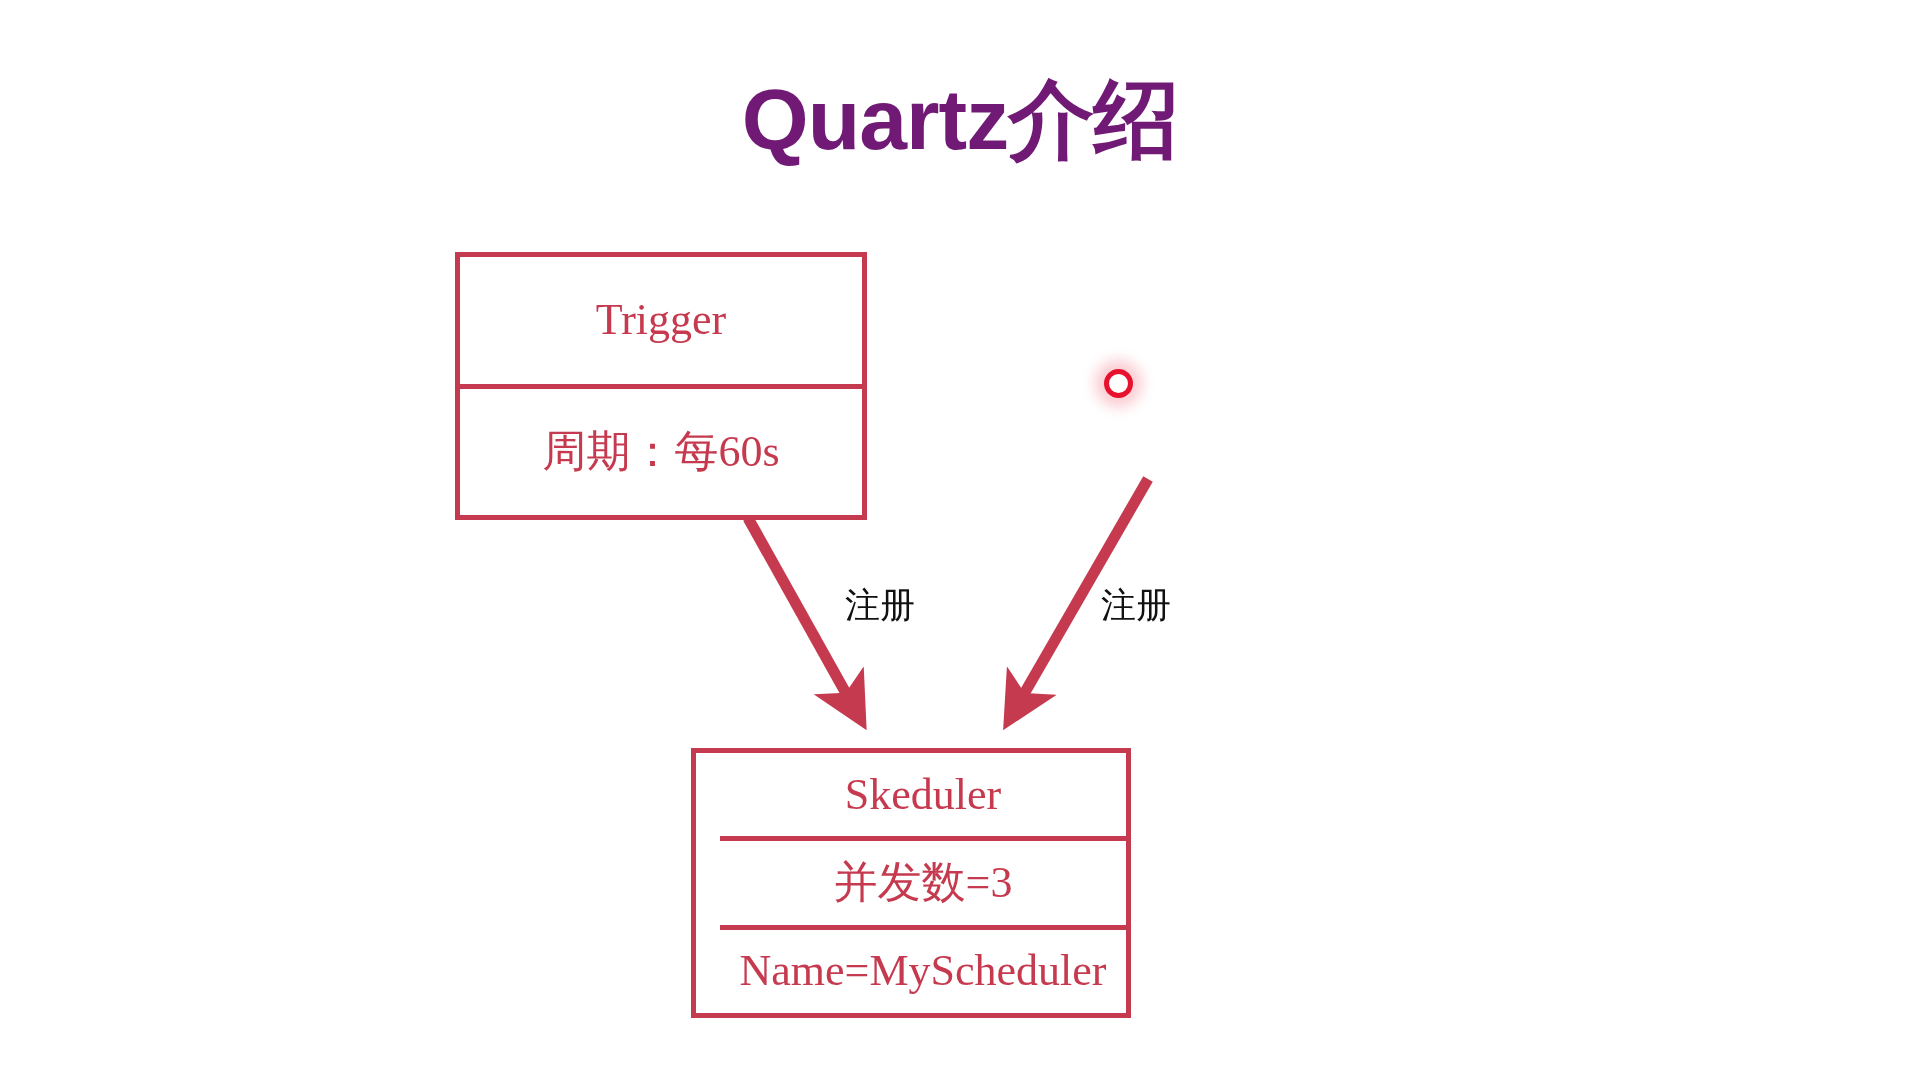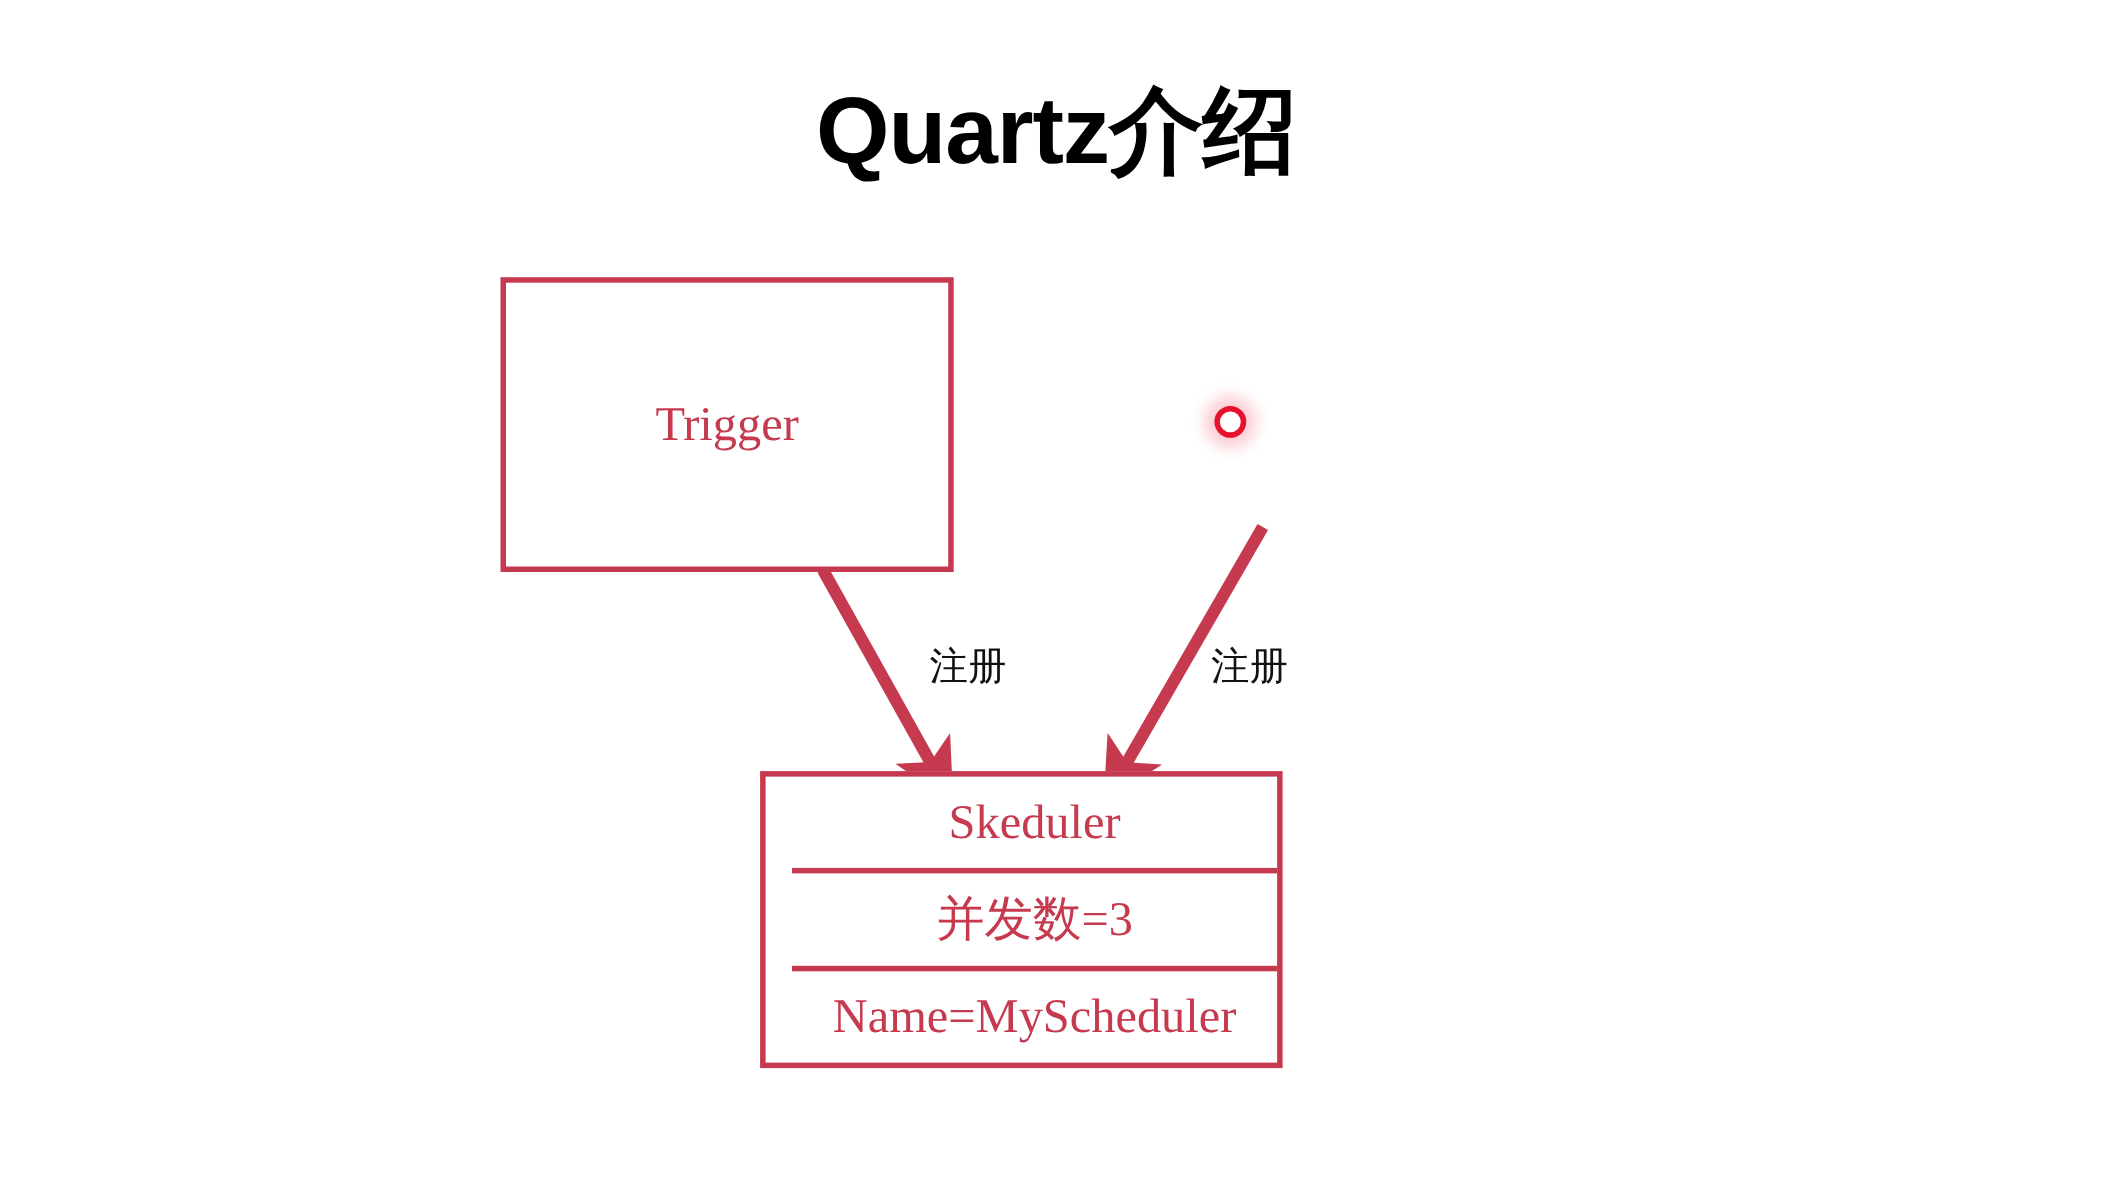--- a/index.html
+++ b/index.html
@@ -27,21 +27,21 @@
     position: absolute;
     left: 0;
     top: 76px;
     width: 1920px;
     text-align: center;
     font-family: "Liberation Sans", "DejaVu Sans", sans-serif;
     font-weight: bold;
     font-size: 86px;
     line-height: 1.0;
     letter-spacing: -1px;
-    color: #000000;
+    color: #701a75;
     white-space: nowrap;
   }
 
   
   .uml-box {
     position: absolute;
     box-sizing: border-box;
     border: 5px solid #c63a4f;
     background: #ffffff;
     display: flex;
@@ -76,22 +76,22 @@
   
   #box-job {
     left: 926px;
     top: 295px;
     width: 541px;
     height: 184px;
   }
   
   #box-scheduler {
     left: 691px;
-    top: 701px;
-    width: 475px;
+    top: 748px;
+    width: 440px;
     height: 270px;
     padding-left: 24px;
   }
 
   
   #arrows {
     position: absolute;
     left: 0; top: 0;
     width: 1920px;
     height: 1080px;
@@ -139,20 +139,21 @@
       <marker id="arrowhead" markerWidth="5.2" markerHeight="5.2" refX="3.4" refY="2.6" orient="auto" markerUnits="strokeWidth">
         <path d="M0,0 L5.2,2.6 L0,5.2 L1.3,2.6 Z" fill="#c63a4f"></path>
       </marker>
     </defs>
     <line x1="748" y1="518" x2="857" y2="713" stroke="#c63a4f" stroke-width="11" marker-end="url(#arrowhead)"></line>
     <line x1="1148" y1="479" x2="1013" y2="713" stroke="#c63a4f" stroke-width="11" marker-end="url(#arrowhead)"></line>
   </svg>
 
   <div class="uml-box" id="box-trigger">
     <div class="uml-row">Trigger</div>
+    <div class="uml-row">周期：每60s</div>
   </div>
 
 
   <div class="uml-box" id="box-scheduler">
     <div class="uml-row">Skeduler</div>
     <div class="uml-row">并发数=3</div>
     <div class="uml-row">Name=MyScheduler</div>
   </div>
 
   <div class="edge-label" id="label-register-trigger">注册</div>

